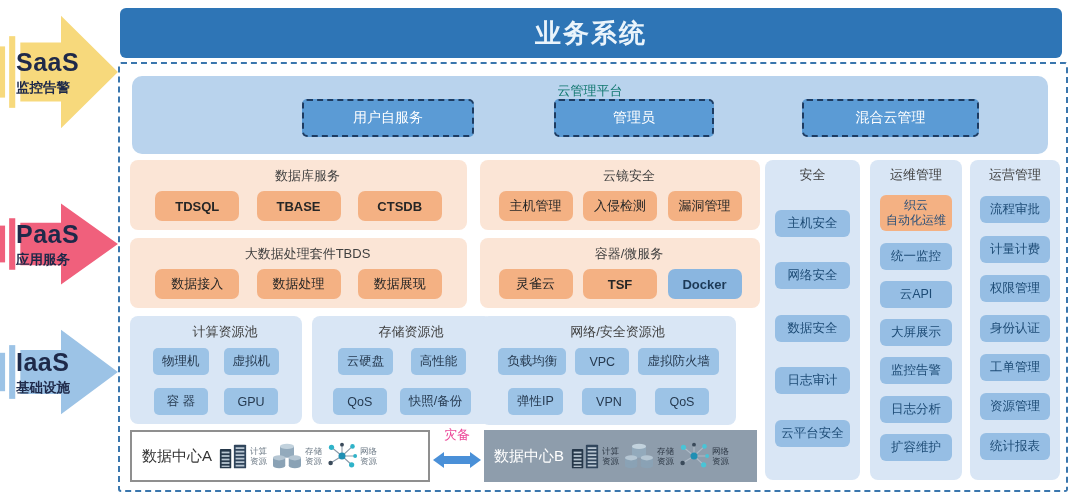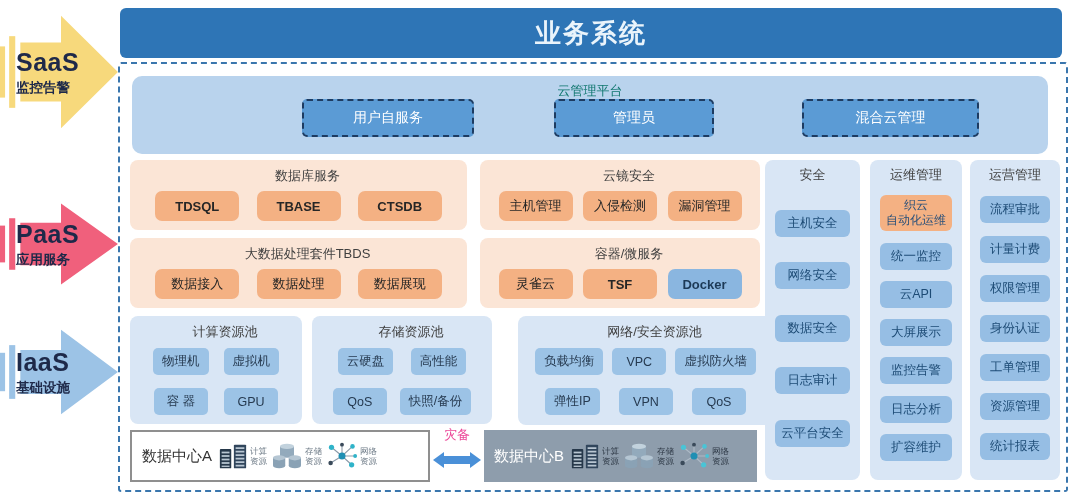--- a/index.html
+++ b/index.html
@@ -53,21 +53,21 @@
   .pos-db{left:10px;top:96px;width:337px;height:70px;}
   .pos-mirror{left:360px;top:96px;width:280px;height:70px;}
   .pos-tbds{left:10px;top:174px;width:337px;height:70px;}
   .pos-cont{left:360px;top:174px;width:280px;height:70px;}
   .pos-mirror .chip-orange{min-width:74px;padding:0 6px;}
   .pos-cont .chip{min-width:74px;}
 
   
   .pos-compute{left:10px;top:252px;width:172px;height:108px;}
   .pos-storage{left:192px;top:252px;width:180px;height:108px;}
-  .pos-net{left:398px;top:252px;width:255px;height:109px;}
+  .pos-net{left:361px;top:252px;width:255px;height:109px;}
   .chip-sm{background:#9cc3e6;color:#263a50;height:27px;border-radius:5px;font-size:12.5px;
            display:flex;align-items:center;justify-content:center;padding:0 9px;min-width:54px;
            box-sizing:border-box;}
   .row1{margin-top:7px;}
   .row2{margin-top:13px;}
 
   
   .col{position:absolute;top:96px;height:320px;background:#d9e6f5;border-radius:8px;
        display:flex;flex-direction:column;align-items:center;box-sizing:border-box;
        padding:6px 5px 8px;}

